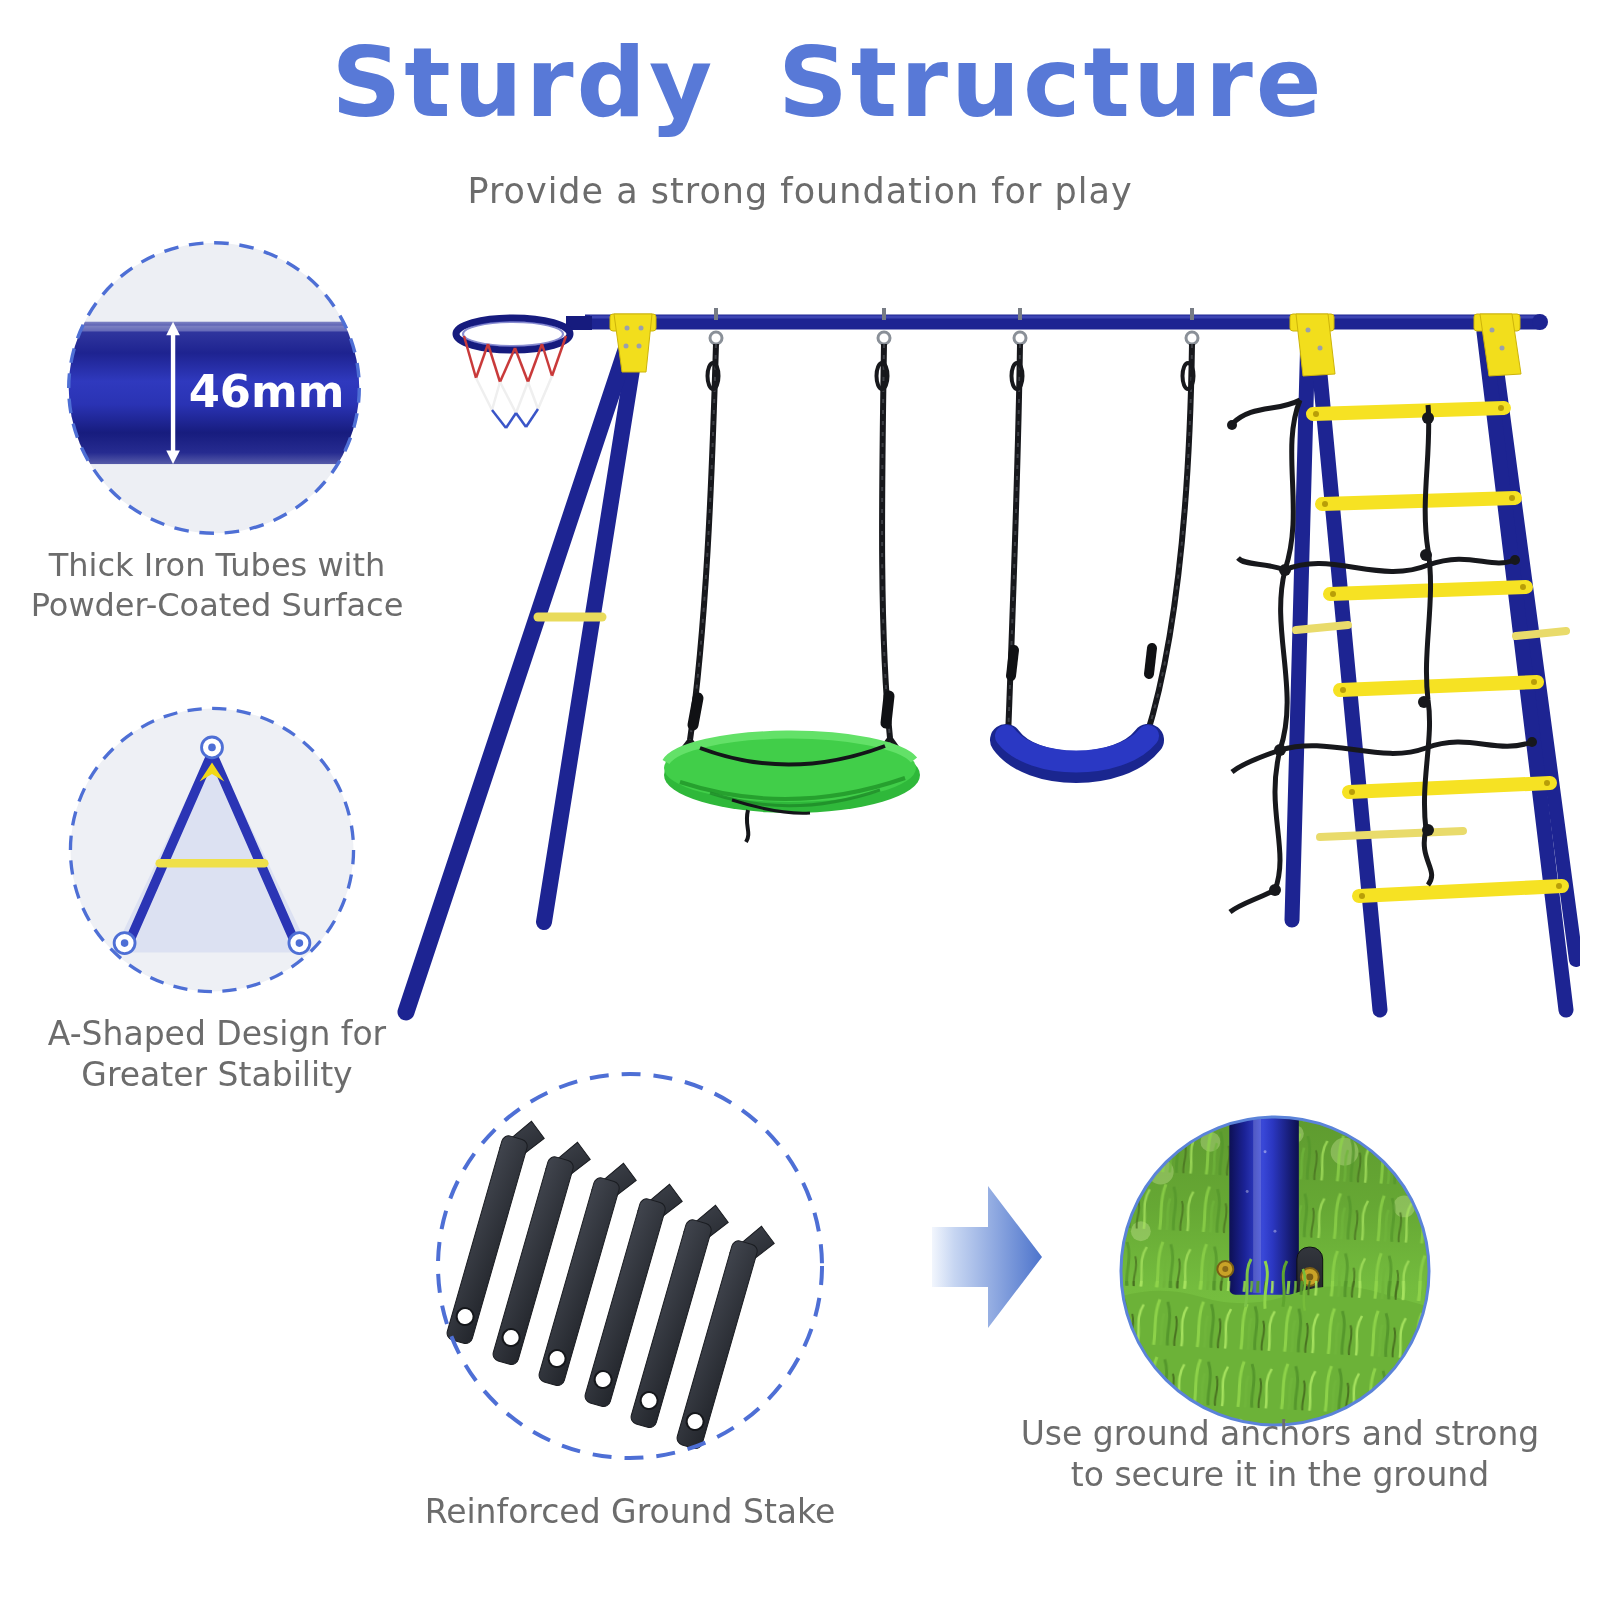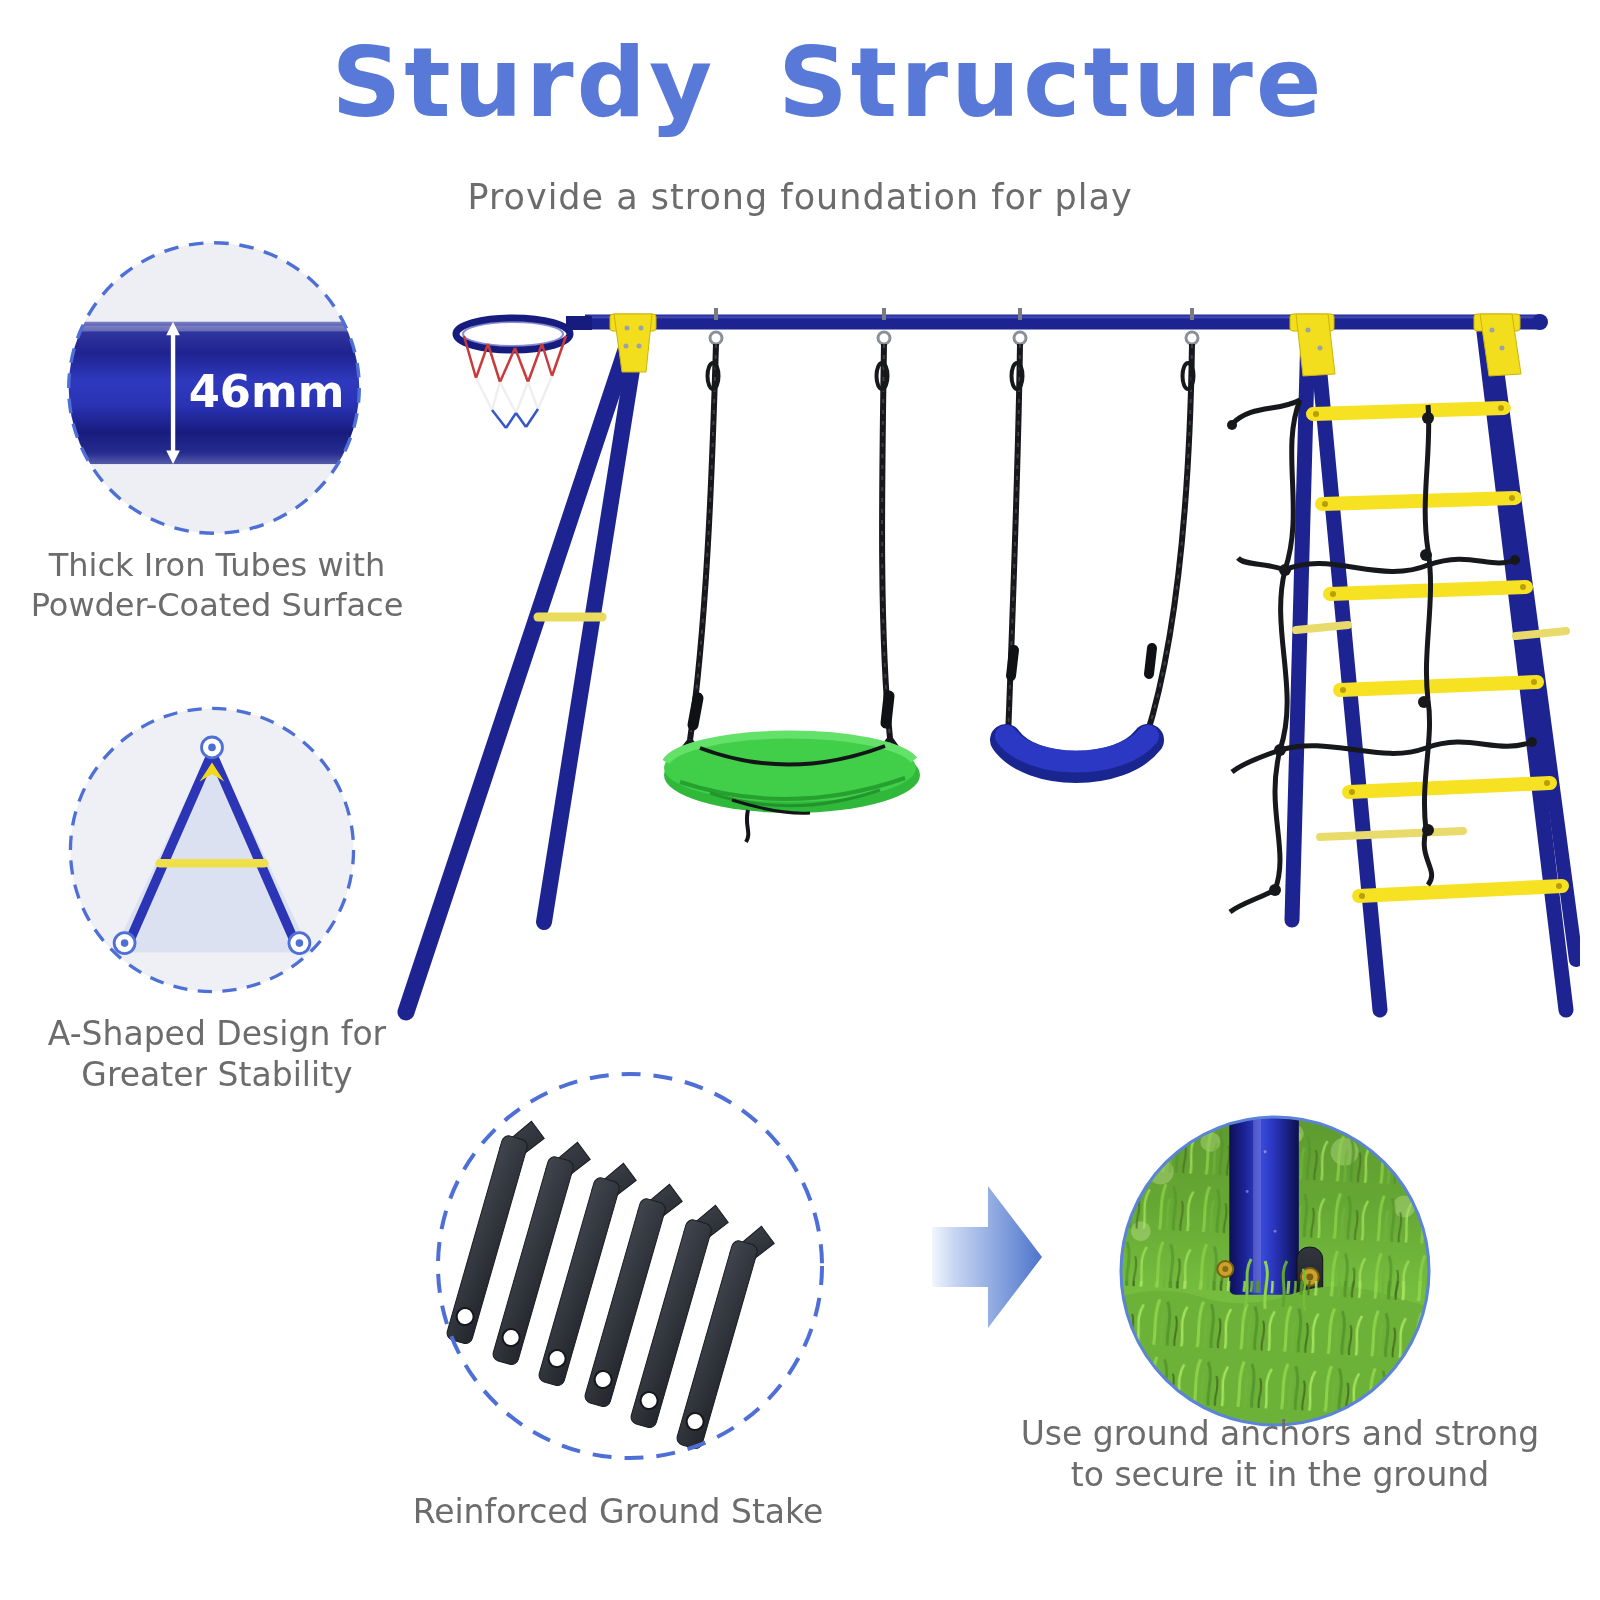--- a/index.html
+++ b/index.html
@@ -1,26 +1,26 @@
 <!DOCTYPE html>
 <html><head>
 <meta charset="utf-8">
 <style>
   html,body{margin:0;padding:0;background:#ffffff;}
   #canvas{position:relative;width:1600px;height:1600px;background:#ffffff;overflow:hidden;
           font-family:"DejaVu Sans","Liberation Sans",sans-serif;}
   .abs{position:absolute;}
   .title{top:26px;left:0;width:1600px;text-align:center;font-size:97px;font-weight:bold;
          color:#5879D7;letter-spacing:3px;word-spacing:26px;padding-left:28px;}
-  .subtitle{top:177px;left:0;width:1600px;text-align:center;font-size:35px;color:#6C6C6C;
+  .subtitle{top:171px;left:0;width:1600px;text-align:center;font-size:35px;color:#6C6C6C;
             letter-spacing:1px;}
   .caption{color:#6C6C6C;text-align:center;white-space:pre-line;line-height:1.24;}
   #cap-tube{left:-2px;top:546px;width:438px;font-size:32px;}
   #cap-aframe{left:-2px;top:1014px;width:438px;font-size:33px;}
-  #cap-stakes{left:356px;top:1492px;width:524px;font-size:33px;}
+  #cap-stakes{left:368px;top:1492px;width:524px;font-size:33px;}
   #cap-anchor{left:988px;top:1414px;width:584px;font-size:33px;}
   svg{display:block;}
 </style>
 </head>
 <body>
 
 <div id="canvas">
 
   <div class="abs title">Sturdy Structure</div>
   <div class="abs subtitle">Provide a strong foundation for play</div>

